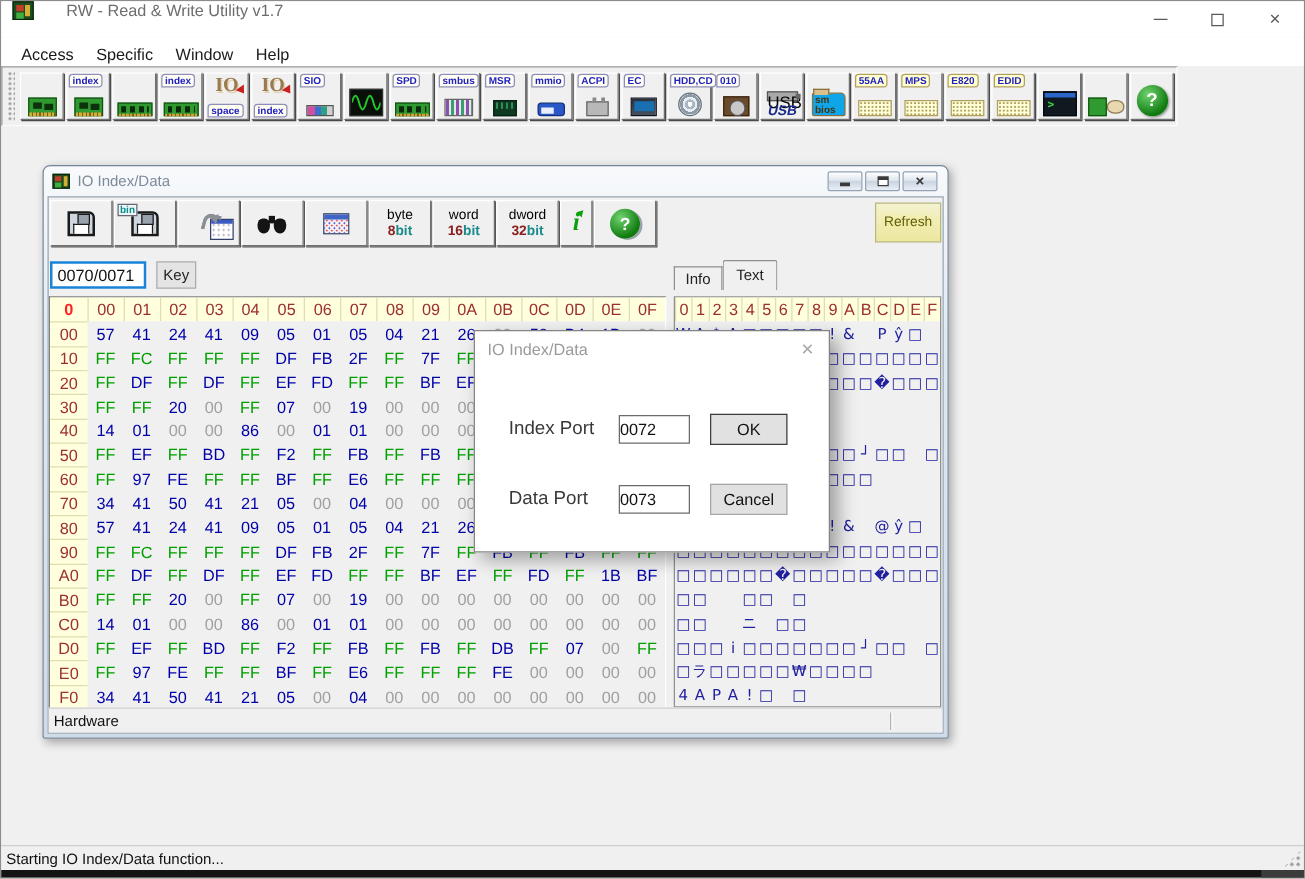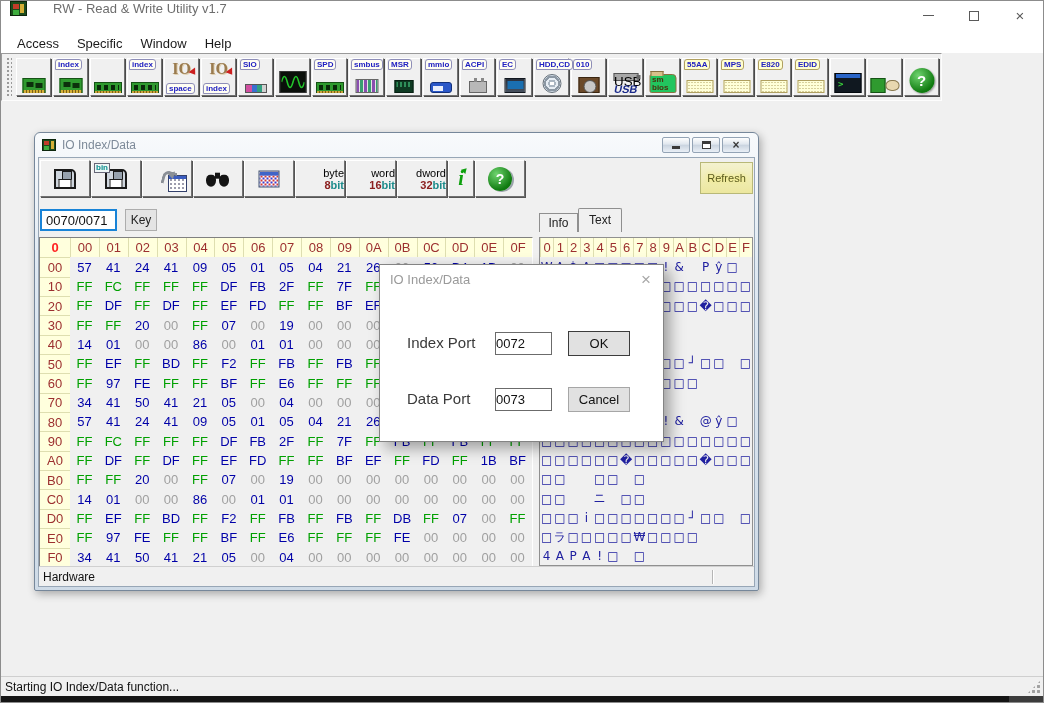--- a/index.html
+++ b/index.html
@@ -51,21 +51,21 @@
 .k-acpi { width:18px; height:12px; background:#b8b8b8; border:1px solid #666; }
 .k-acpi::before { content:''; position:absolute; top:-4px; left:4px; width:3px; height:4px; background:#888; box-shadow:7px 0 #888; }
 .k-ec { width:21px; height:15px; background:linear-gradient(#28303c,#46505e); border:1px solid #10161e; }
 .k-ec::before { content:''; position:absolute; left:2px; top:2px; width:16px; height:8px; background:#1a6fb0; }
 .k-hddcd { width:19px; height:19px; border-radius:50%; border:1px solid #66707a; background:radial-gradient(circle,#ffffff 0 2px,#aab6c2 2px 4px,#e6edf4 4px 6px,#8c98a4 6px 8px,#cfdae4 8px); }
 .k-disk010 { width:21px; height:16px; background:#6b4a2a; border:1px solid #3a2510; }
 .k-disk010::before { content:''; position:absolute; left:4px; top:2px; width:11px; height:11px; border-radius:50%; background:#c8c8c8; border:1px solid #555; }
 .k-usb { width:25px; height:8px; bottom:14px; background:#a8a8a8; border:1px solid #555; }
 .k-usb::before { content:''; position:absolute; right:-3px; top:1px; width:4px; height:4px; background:#666; }
 .usb-text { position:absolute; left:50%; transform:translateX(-50%) skewX(-12deg); bottom:0; font-size:11px; font-weight:bold; color:#1a2a8a; letter-spacing:0; }
-.k-smbios { width:27px; height:19px; background:#22c55e; border:1px solid #8a7040; border-radius:2px 4px 2px 2px; font-size:8px; font-weight:bold; color:#4a320e; line-height:8px; text-align:left; padding:1px 0 0 2px; width:27px; word-spacing:100px; }
+.k-smbios { width:27px; height:19px; background:#0ea5e9; border:1px solid #8a7040; border-radius:2px 4px 2px 2px; font-size:8px; font-weight:bold; color:#4a320e; line-height:8px; text-align:left; padding:1px 0 0 2px; width:27px; word-spacing:100px; }
 .k-smbios::before { content:''; position:absolute; top:-4px; left:0; width:11px; height:4px; background:#d8c08a; border:1px solid #8a7040; border-bottom:none; }
 .k-pad { width:27px; height:13px; background:#ffffd8; border:1px solid #b0a060; background-image:radial-gradient(#b0a060 0.8px, transparent 1px); background-size:3px 3px; }
 .k-console { width:27px; height:20px; background:#101820; border:1px solid #02070c; box-shadow:inset 0 4px 0 #2a65c8; color:#3ad43a; font:bold 9px "DejaVu Sans Mono",monospace; text-align:left; padding:6px 0 0 3px; line-height:8px; }
 .k-rwtool { width:29px; height:18px; }
 .k-rwtool::before { content:''; position:absolute; left:0; top:3px; width:13px; height:13px; background:#2f9a2f; border:1px solid #155215; }
 .k-rwtool::after { content:''; position:absolute; right:0; top:5px; width:12px; height:9px; background:#e8d8b0; border:1px solid #8a7a50; border-radius:45%; }
 .k-help { width:25px; height:25px; border-radius:50%; background:radial-gradient(circle at 35% 30%,#6fd46f,#0f7a0f 70%); color:#fff; font-weight:bold; font-size:15px; text-align:center; line-height:25px; box-shadow:1px 1px 2px rgba(0,0,0,.4); }
 
 
 .mdi { position:absolute; left:0; right:0; top:100px; bottom:26px; background:#f0f0f0; }
@@ -92,21 +92,21 @@
 .i-floppy::before { content:''; position:absolute; top:0; right:2px; width:8px; height:7px; background:#97a2ae; border:1px solid #1a1a1a; }
 .i-floppy::after { content:''; position:absolute; bottom:0; left:50%; transform:translateX(-50%); width:11px; height:7px; background:#fff; border:1px solid #1a1a1a; border-bottom:none; }
 .bin-tag { position:absolute; top:2px; left:2px; z-index:2; font-size:8px; font-weight:bold; color:#0a8f8f; background:#eef6f6; border:1px solid #667; line-height:8px; padding:0 1px; }
 .i-export { position:absolute; right:4px; bottom:4px; width:19px; height:17px; background:#fff; border:1px solid #33406b; box-shadow:inset 0 3px 0 #3a5cc0; background-image:radial-gradient(#99a 0.7px, transparent 0.9px); background-size:4px 4px; background-position:0 6px; }
 .i-export::before { content:''; position:absolute; left:-7px; top:-5px; width:11px; height:11px; border:3px solid #8a8f96; border-right:none; border-bottom:none; border-radius:7px 0 0 0; transform:rotate(15deg); }
 .i-export::after { content:''; position:absolute; left:1px; top:-9px; border:4px solid transparent; border-bottom:7px solid #8a8f96; transform:rotate(45deg); }
 .i-binoc { position:absolute; left:50%; top:50%; transform:translate(-50%,-45%); width:24px; height:14px; }
 .i-binoc::before { content:''; position:absolute; left:0; bottom:0; width:10px; height:12px; background:#141414; border-radius:42% 42% 50% 50%; box-shadow:13px 0 0 #141414; }
 .i-binoc::after { content:''; position:absolute; left:9px; top:0; width:5px; height:6px; background:#141414; }
 .i-table { position:absolute; left:50%; top:50%; transform:translate(-50%,-50%); width:21px; height:17px; background:#fff; border:1px solid #3a4a6b; box-shadow:inset 0 4px 0 #4064c8; background-image:radial-gradient(#c33 0.7px,transparent 0.9px),radial-gradient(#33c 0.7px,transparent 0.9px); background-size:4px 4px,4px 4px; background-position:0 7px,2px 9px; }
-.bwd { display:flex; flex-direction:column; align-items:flex-end; justify-content:center; height:100%; line-height:12px; }
+.bwd { display:flex; flex-direction:column; align-items:center; justify-content:center; height:100%; line-height:12px; }
 .bwd-top { font-size:11px; color:#000; }
 .bwd-num { font-size:11px; font-weight:bold; color:#8b2020; }
 .bwd-unit { font-size:11px; font-weight:bold; color:#1a8a8a; }
 .i-info { font-family:"Liberation Serif",serif; font-style:italic; font-weight:bold; font-size:20px; color:#0da00d; line-height:33px; display:block; text-align:center; position:relative; }
 .i-info::after { content:''; position:absolute; right:4px; top:3px; border:3px solid transparent; border-bottom:5px solid #0da00d; transform:rotate(45deg); }
 .i-helporb { position:absolute; left:50%; top:50%; transform:translate(-50%,-50%); width:24px; height:24px; border-radius:50%; background:radial-gradient(circle at 35% 30%,#6fd46f,#0f7a0f 70%); color:#fff; font-weight:bold; font-size:14px; text-align:center; line-height:24px; box-shadow:2px 1px 0 #9aa2aa; }
 .refresh-btn { position:absolute; right:1px; top:4px; width:53px; height:32px; background:linear-gradient(#f4f2cf,#ece79e); border:1px solid #b8b878; font-size:11px; color:#5c5c20; text-shadow:0 0 4px #f8ee5a; cursor:default; }
 
 
 .addr-input { position:absolute; left:1px; top:51px; width:77px; height:22px; border:2px solid #1883d7; background:#fff; font-size:13px; padding:0 4px; font-family:"Liberation Sans",sans-serif; color:#111; }

